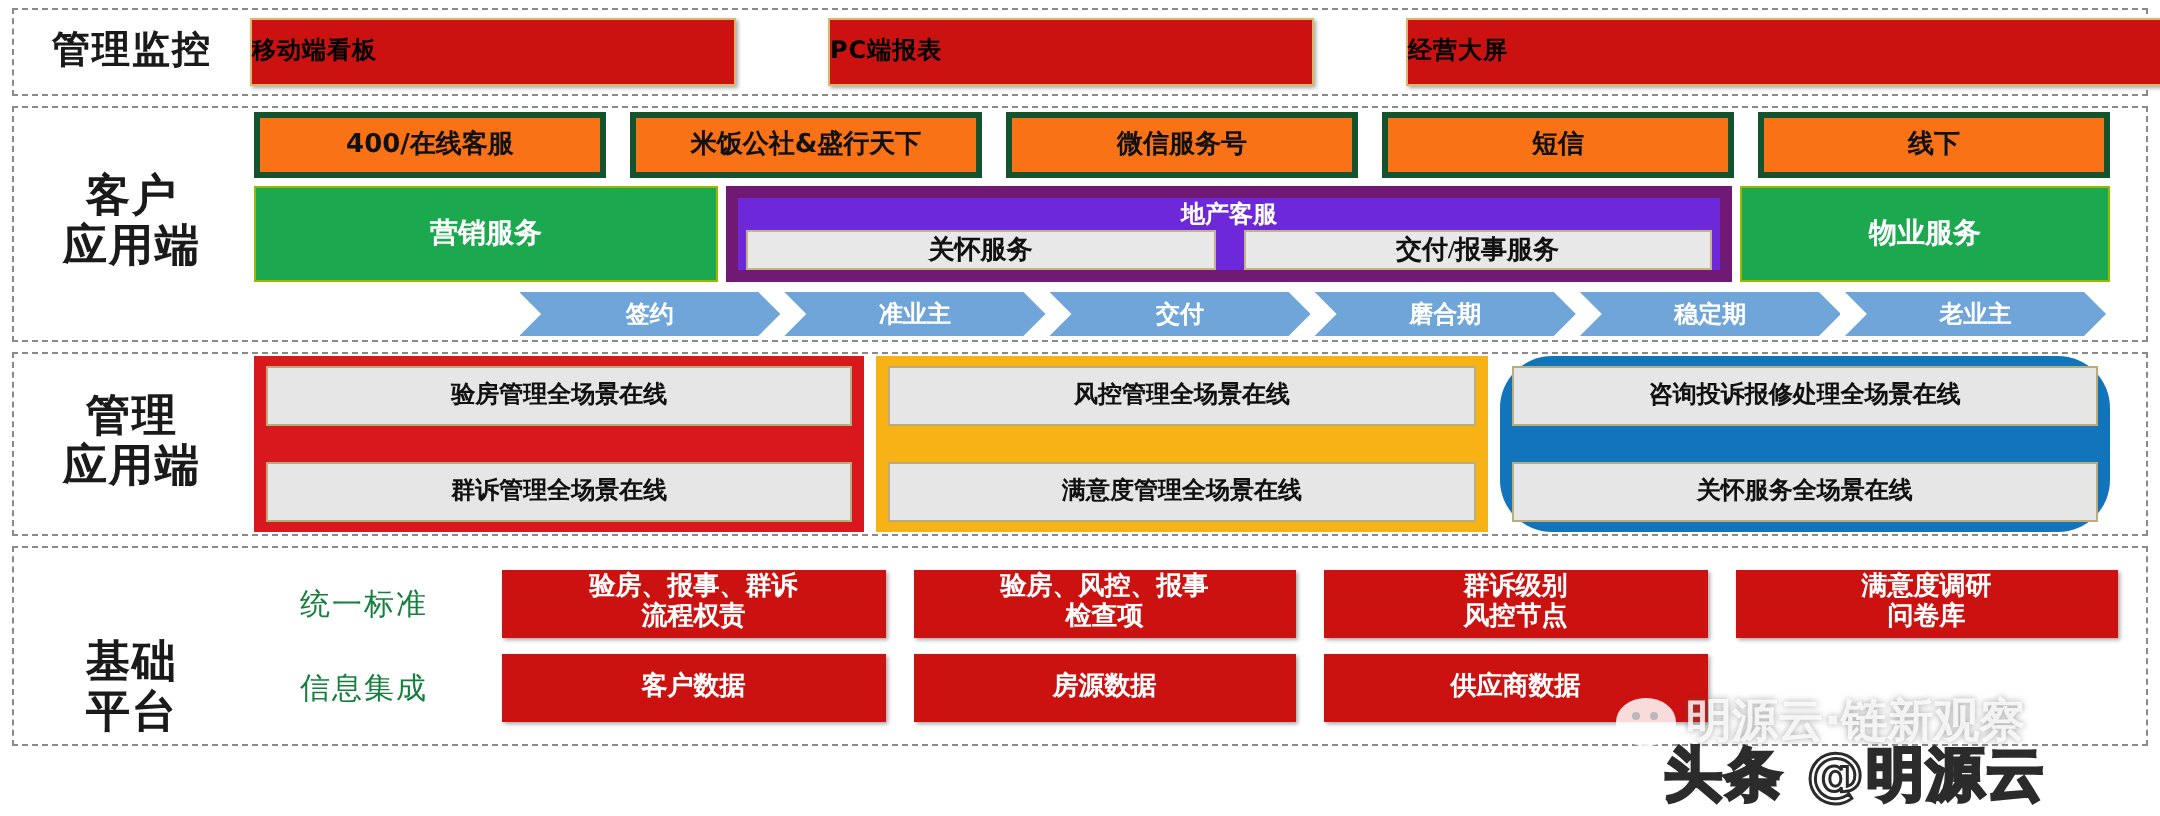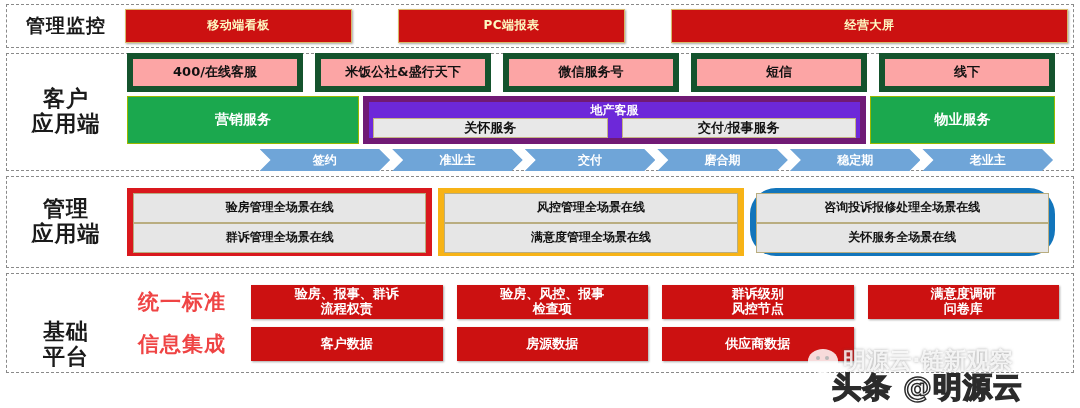--- a/index.html
+++ b/index.html
@@ -58,44 +58,44 @@
   #sec-monitor .sec-label { font-size: 19px; }
   .monitor-row {
     display: flex;
     align-items: center;
     gap: 46px;
     padding-right: 24px;
   }
   .red-bar {
     background: #CC1111;
     border: 1px solid #d8b86a;
-    color: #fef9c3;
+    color: #000000;
     font-weight: bold;
     font-size: 12px;
-    text-align: center;
-    padding: 7px 0 8px 0;
+    text-align: left;
+    padding: 7px 16px 8px 0;
     box-shadow: 1px 1px 2px rgba(0,0,0,.35);
     letter-spacing: .5px;
   }
   .rb-1 { width: 225px; }
   .rb-2 { width: 225px; }
   .rb-3 { width: 395px; }
 
   
   #sec-customer { height: 118px; }
   #sec-customer .sec-label { font-size: 22px; }
   .channel-row {
     display: flex;
     gap: 12px;
     padding: 0 18px 4px 2px;
   }
   .channel-box {
     flex: 1;
-    background: #fca5a5;
-    border: 6px solid #14532d;
+    background: #f97316;
+    border: 3px solid #14532d;
     color: #111111;
     font-weight: bold;
     font-size: 13px;
     text-align: center;
     padding: 4px 0 5px 0;
   }
   .service-row {
     display: flex;
     height: 48px;
     padding: 0 18px 0 2px;
@@ -174,21 +174,21 @@
     margin-top: 45px;
   }
 
   
   #sec-mgmt { height: 92px; align-items: center; }
   #sec-mgmt .sec-label { font-size: 22px; }
   .mgmt-row {
     display: flex;
     gap: 6px;
     padding: 0 18px 0 2px;
-    height: 68px;
+    height: 88px;
   }
   .mgmt-group {
     flex: 1;
     box-sizing: border-box;
     padding: 5px 6px;
     display: flex;
     flex-direction: column;
     justify-content: space-between;
   }
   .mgmt-group.red    { background: #D9181D; }
@@ -218,23 +218,23 @@
   }
   .base-row {
     display: flex;
     align-items: center;
     gap: 14px;
     height: 34px;
   }
   .base-rowlabel {
     width: 110px;
     min-width: 110px;
-    font-weight: bold;
-    font-size: 21px;
-    color: #ef4444;
+    font-weight: normal;
+    font-size: 15px;
+    color: #15803d;
     text-align: center;
     letter-spacing: 1px;
   }
   .base-cell {
     flex: 1;
     background: #CC1111;
     color: #ffffff;
     font-weight: bold;
     font-size: 13px;
     text-align: center;

